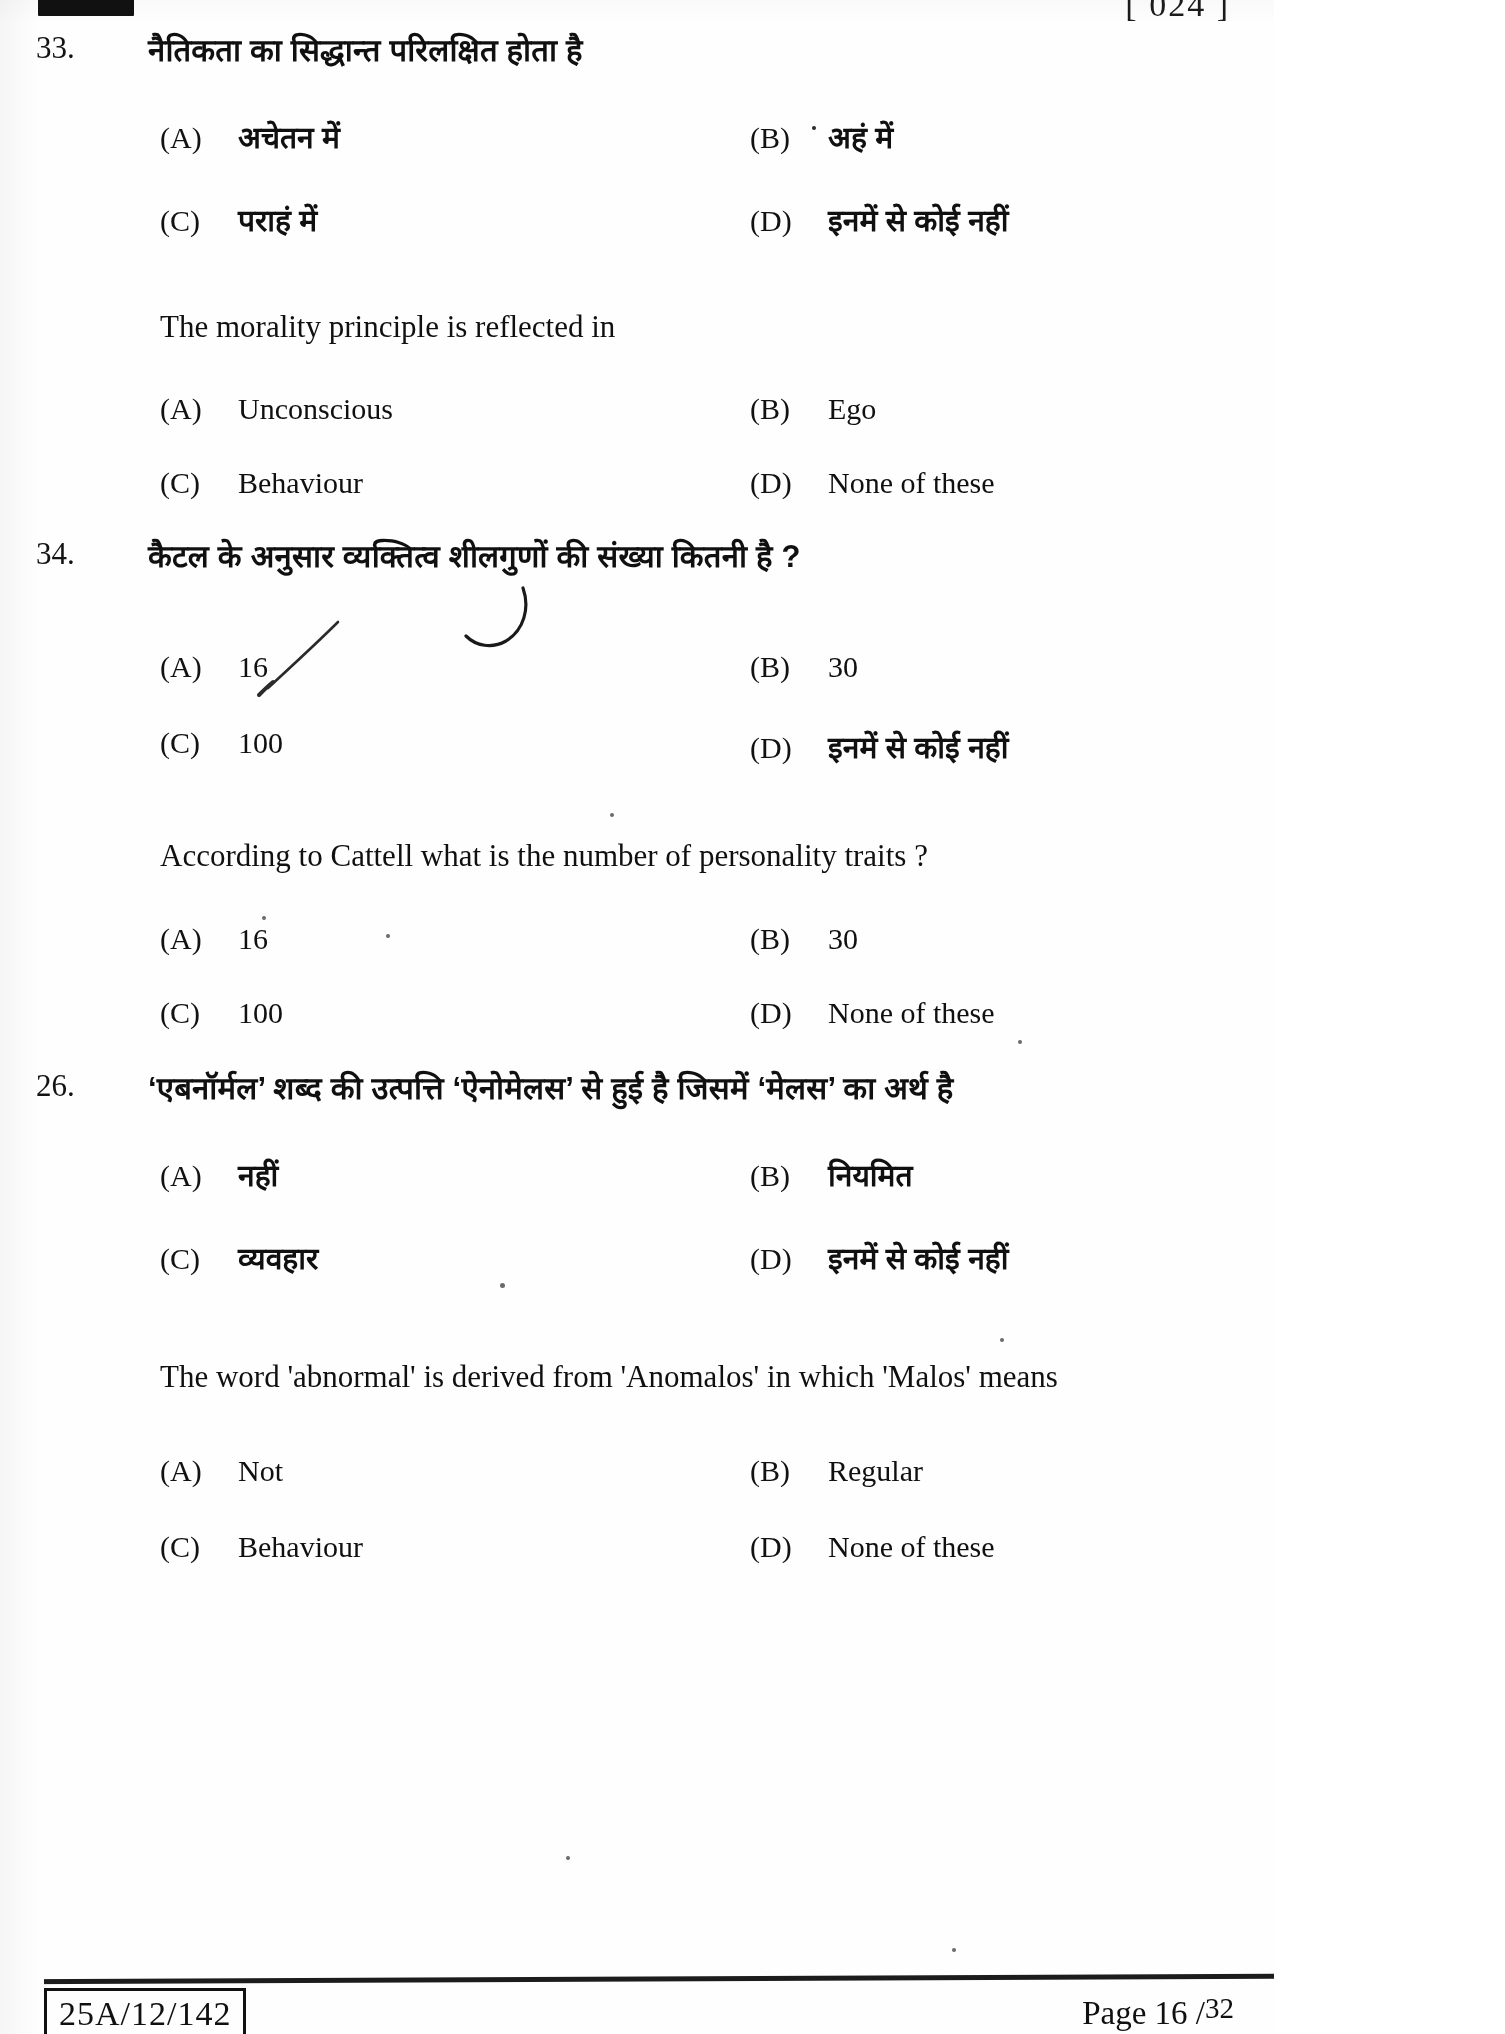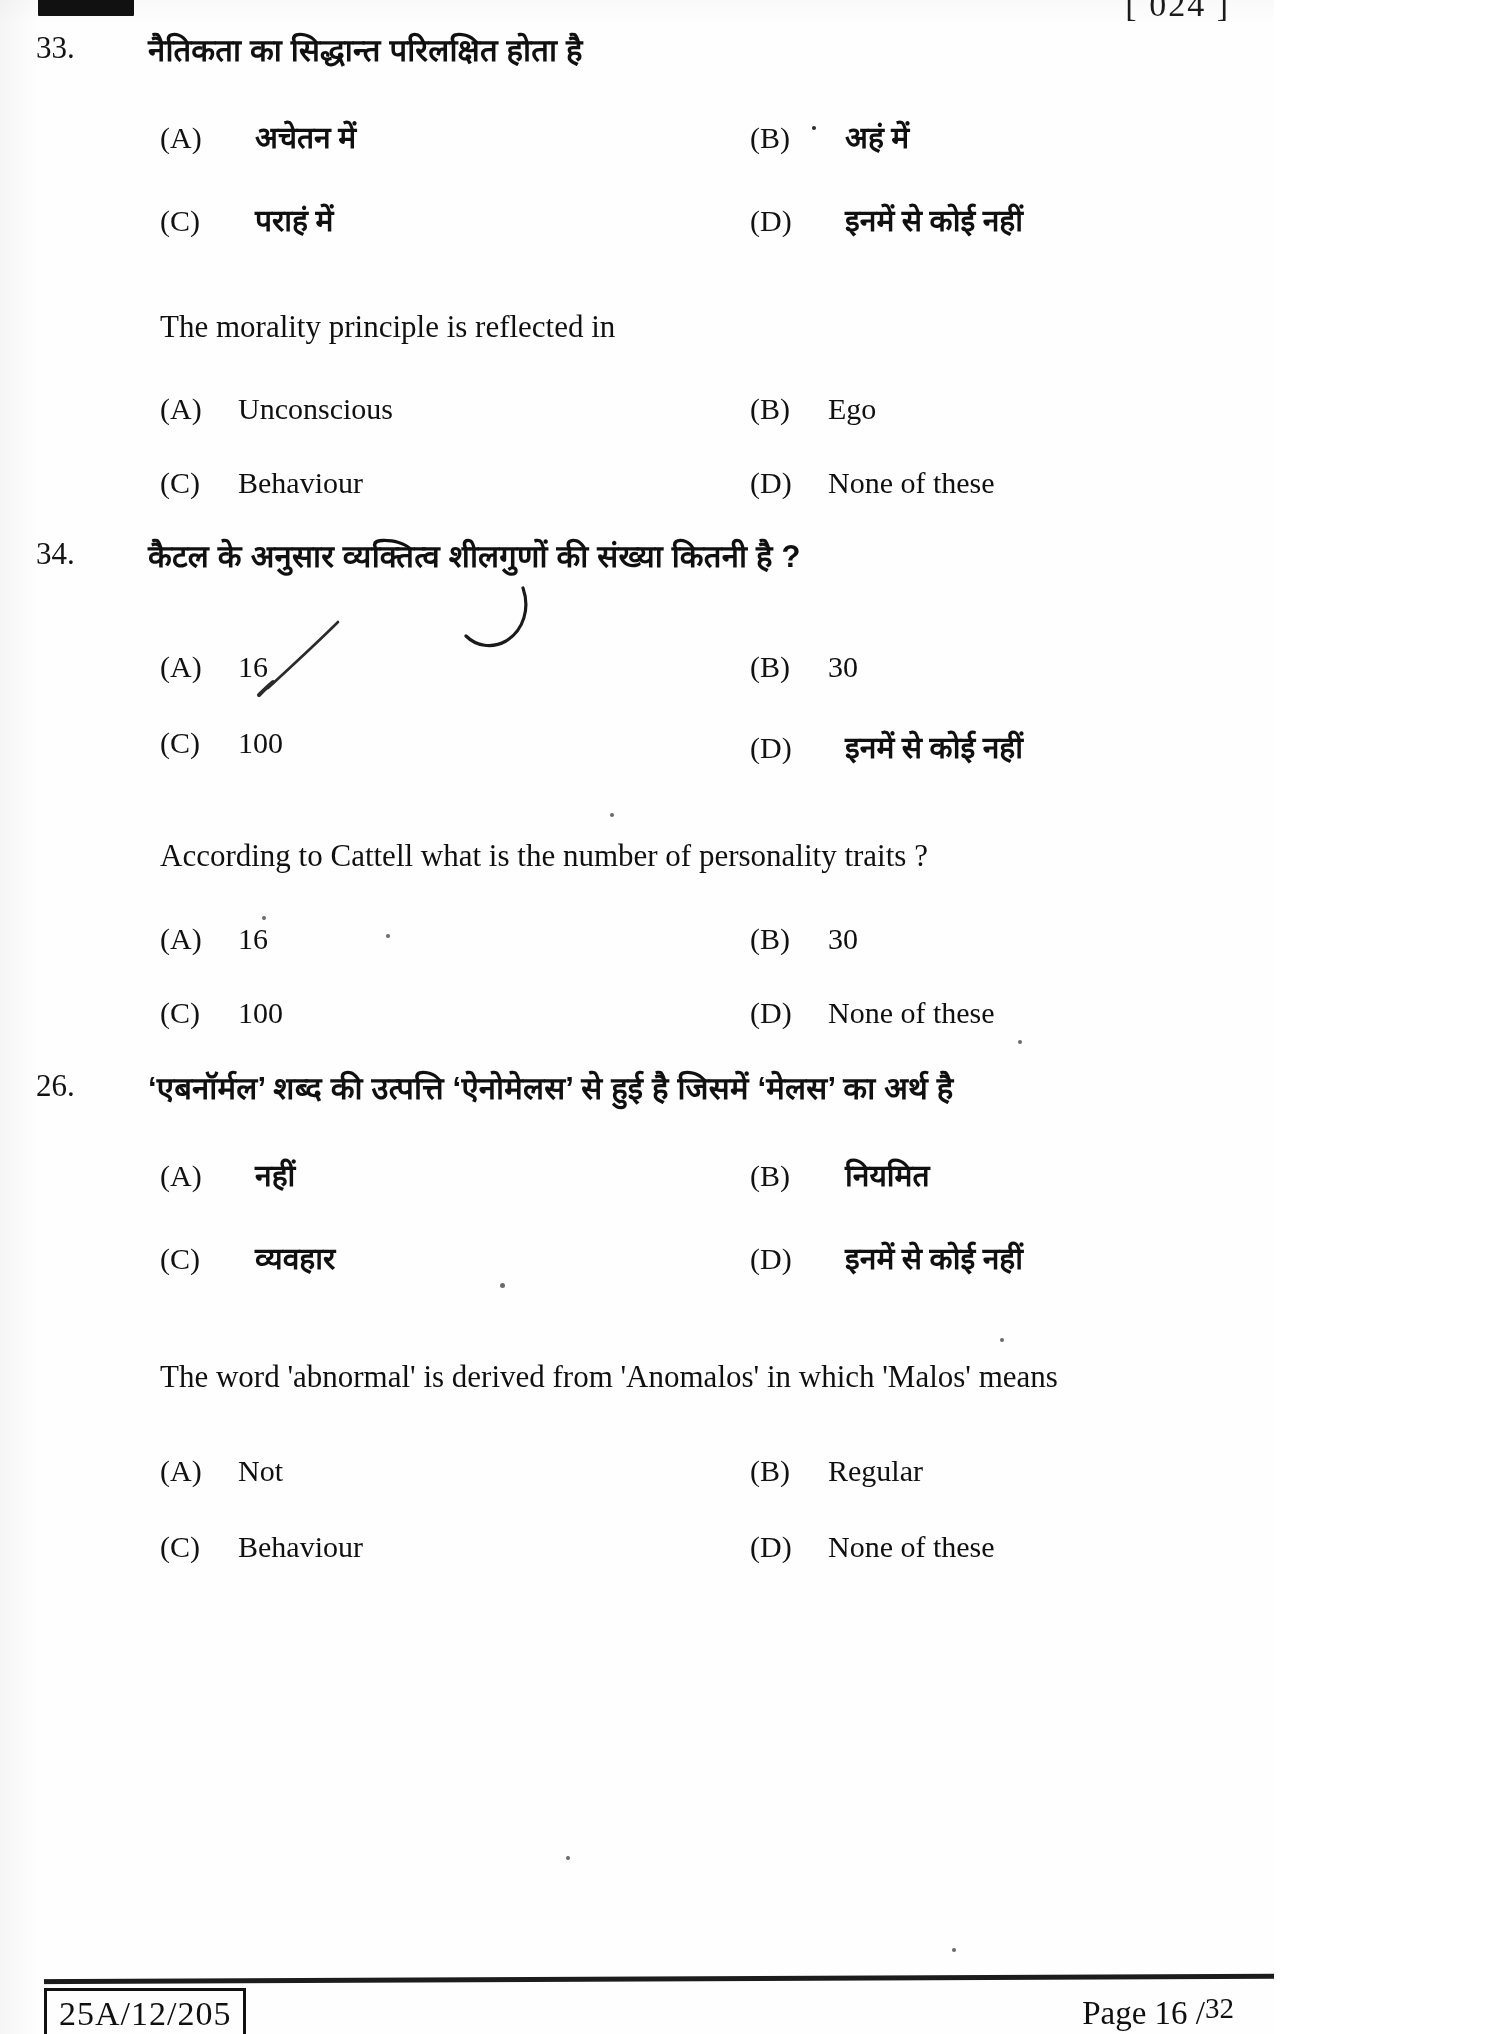--- a/index.html
+++ b/index.html
@@ -125,23 +125,22 @@
     font-family: "Liberation Serif", serif;
     color: #121212;
     flex: 0 0 auto;
     min-width: 78px;
   }
   .opt-val {
     font-size: 30px;
     color: #101010;
   }
   .opt-val.hi {
-    font-family: Liberation Serif, serif;
+    font-family: Liberation Sans, sans-serif;
     font-weight: 600;
-    margin-left: 17px;
   }
   .opt-val.en {
     font-family: "Liberation Serif", "DejaVu Serif", serif;
   }
 
   
   .stray-dot {
     position: absolute;
     left: 62px;
     top: 10px;
@@ -400,21 +399,21 @@
           </div>
         </div>
       </div>
     </div>
 
   </div>
 
   <div class="footer-rule"></div>
 
   <div class="footer-code">
-    <span>25A/12/205</span>
+    <span>25A/12/142</span>
   </div>
 
   <div class="footer-page">
     <span>Page</span>
     <span>16</span>
     <span>/</span><span class="pg-total">32</span>
   </div>
 
 </div>
 

